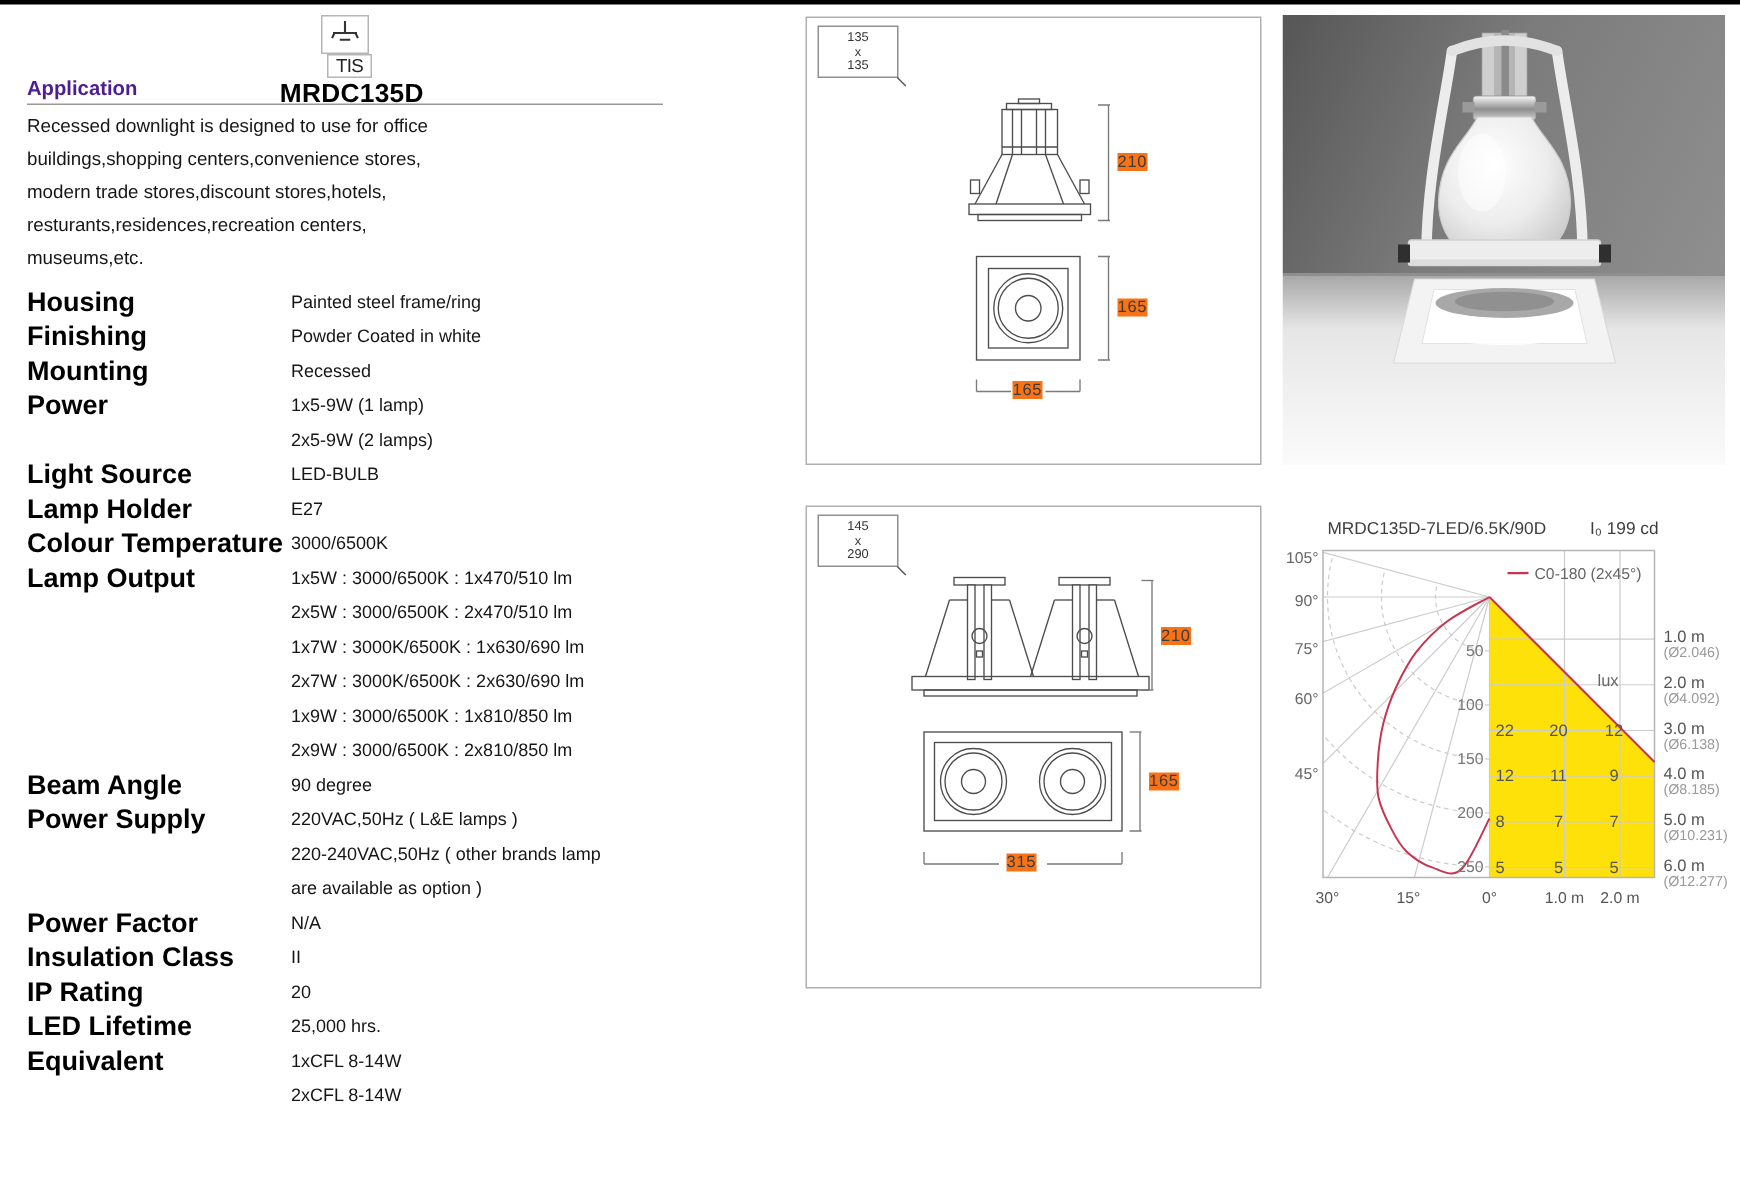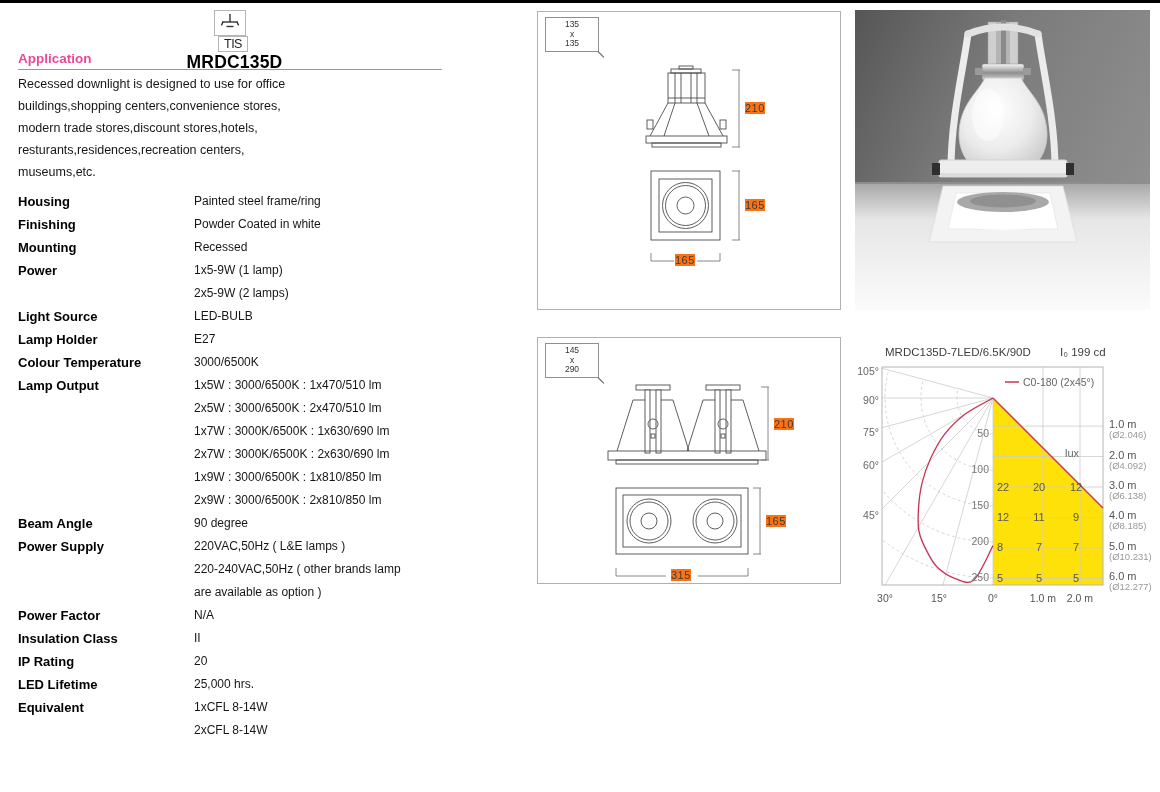--- a/index.html
+++ b/index.html
@@ -8,31 +8,31 @@
     font-family:"Liberation Sans","DejaVu Sans",sans-serif;color:#141414;
   }
   .top-rule{position:absolute;left:0;top:0;width:1160px;height:3px;background:#000;}
 
   
   .left-col{position:absolute;left:18px;top:10px;width:424px;}
   .brand-row{display:flex;align-items:center;height:34px;margin-bottom:2px;flex-direction:column;}
   .icon-box{width:32px;height:30px;border:1px solid #b5b5b5;display:flex;align-items:center;justify-content:center;background:#fff;box-sizing:border-box;}
   .tis-box{margin-left:6px;width:30px;height:30px;font-size:12.5px;letter-spacing:-0.5px;color:#222;}
   .product-code{margin-left:9px;font-size:17.5px;font-weight:bold;color:#000;letter-spacing:0.2px;}
-  .sec-head{font-size:13.5px;font-weight:bold;color:#ec4899;border-bottom:1px solid #999;padding-bottom:3px;margin-top:7px;}
+  .sec-head{font-size:13.5px;font-weight:bold;color:#4c1d95;border-bottom:1px solid #999;padding-bottom:3px;margin-top:7px;}
   .app-lines{font-size:12.5px;line-height:22px;color:#161616;margin-top:3px;}
   .spec-table{margin-top:7px;line-height:23px;}
   .spec-row{display:flex;align-items:flex-start;}
-  .spec-label{flex:none;width:176px;font-size:13px;font-weight:bold;color:#000;}
+  .spec-label{flex:none;width:176px;font-size:18px;font-weight:bold;color:#000;}
   .spec-values{font-size:12px;color:#161616;}
 
   
   .draw-box{position:absolute;border:1px solid #b0b0b0;background:#fff;box-sizing:border-box;}
   #draw1{left:537px;top:11px;width:304px;height:299px;}
-  #draw2{left:537px;top:337px;width:304px;height:247px;}
+  #draw2{left:537px;top:337px;width:304px;height:322px;}
   .cutout{position:absolute;left:7px;top:5px;width:30px;border:1px solid #8f8f8f;text-align:center;
           font-size:8.5px;line-height:9.5px;padding:2px 11px;color:#333;background:#fff;}
   .cutout::after{content:"";position:absolute;right:-7px;bottom:-4px;width:8px;height:1px;background:#555;transform:rotate(45deg);}
   .dim{position:absolute;font-size:11px;color:#3c3c3c;letter-spacing:0.5px;background:#f97316;}
   .draw-art{position:absolute;left:0;top:0;}
 
   
   .photo{position:absolute;left:855px;top:10px;width:295px;height:300px;overflow:hidden;}
   .photo-bg-top{position:absolute;left:0;top:0;width:295px;height:172px;
      background:linear-gradient(115deg,#565656,#7b7b7b 45%,#8f8f8f);}

